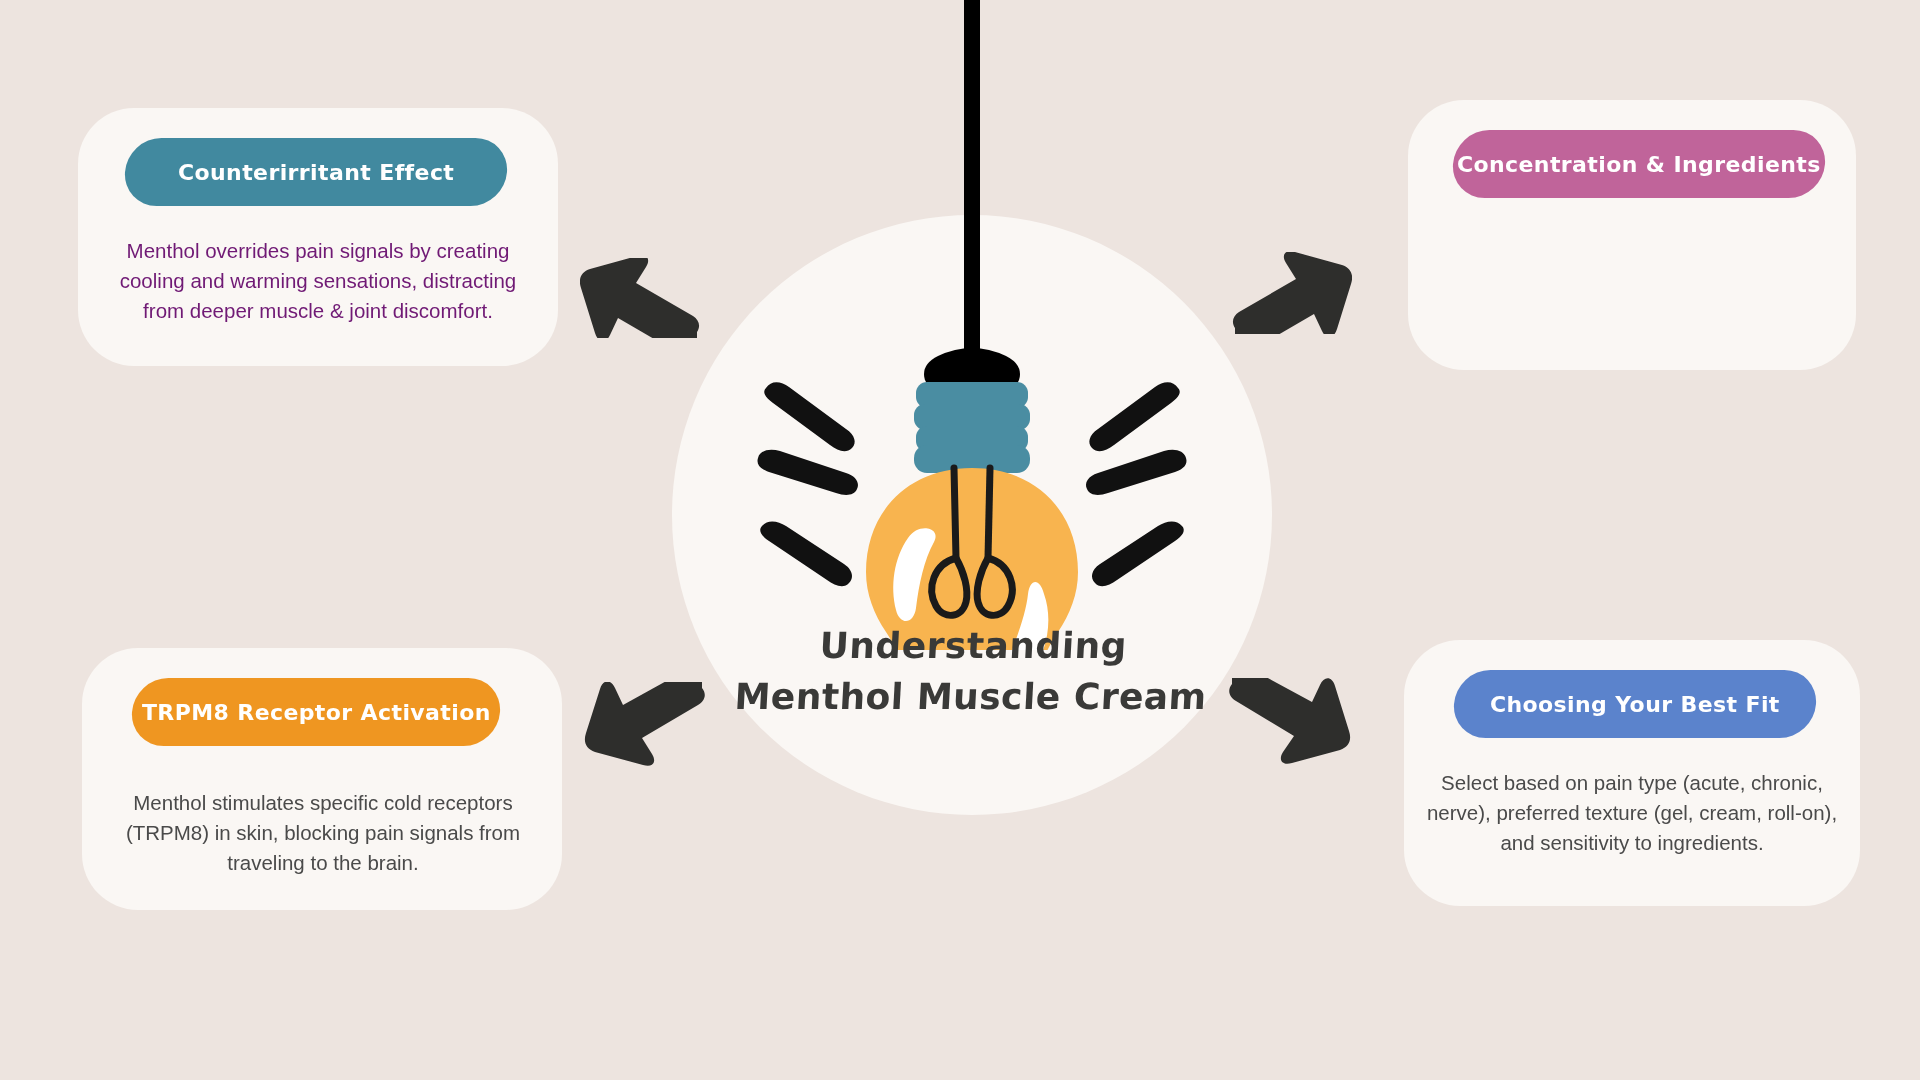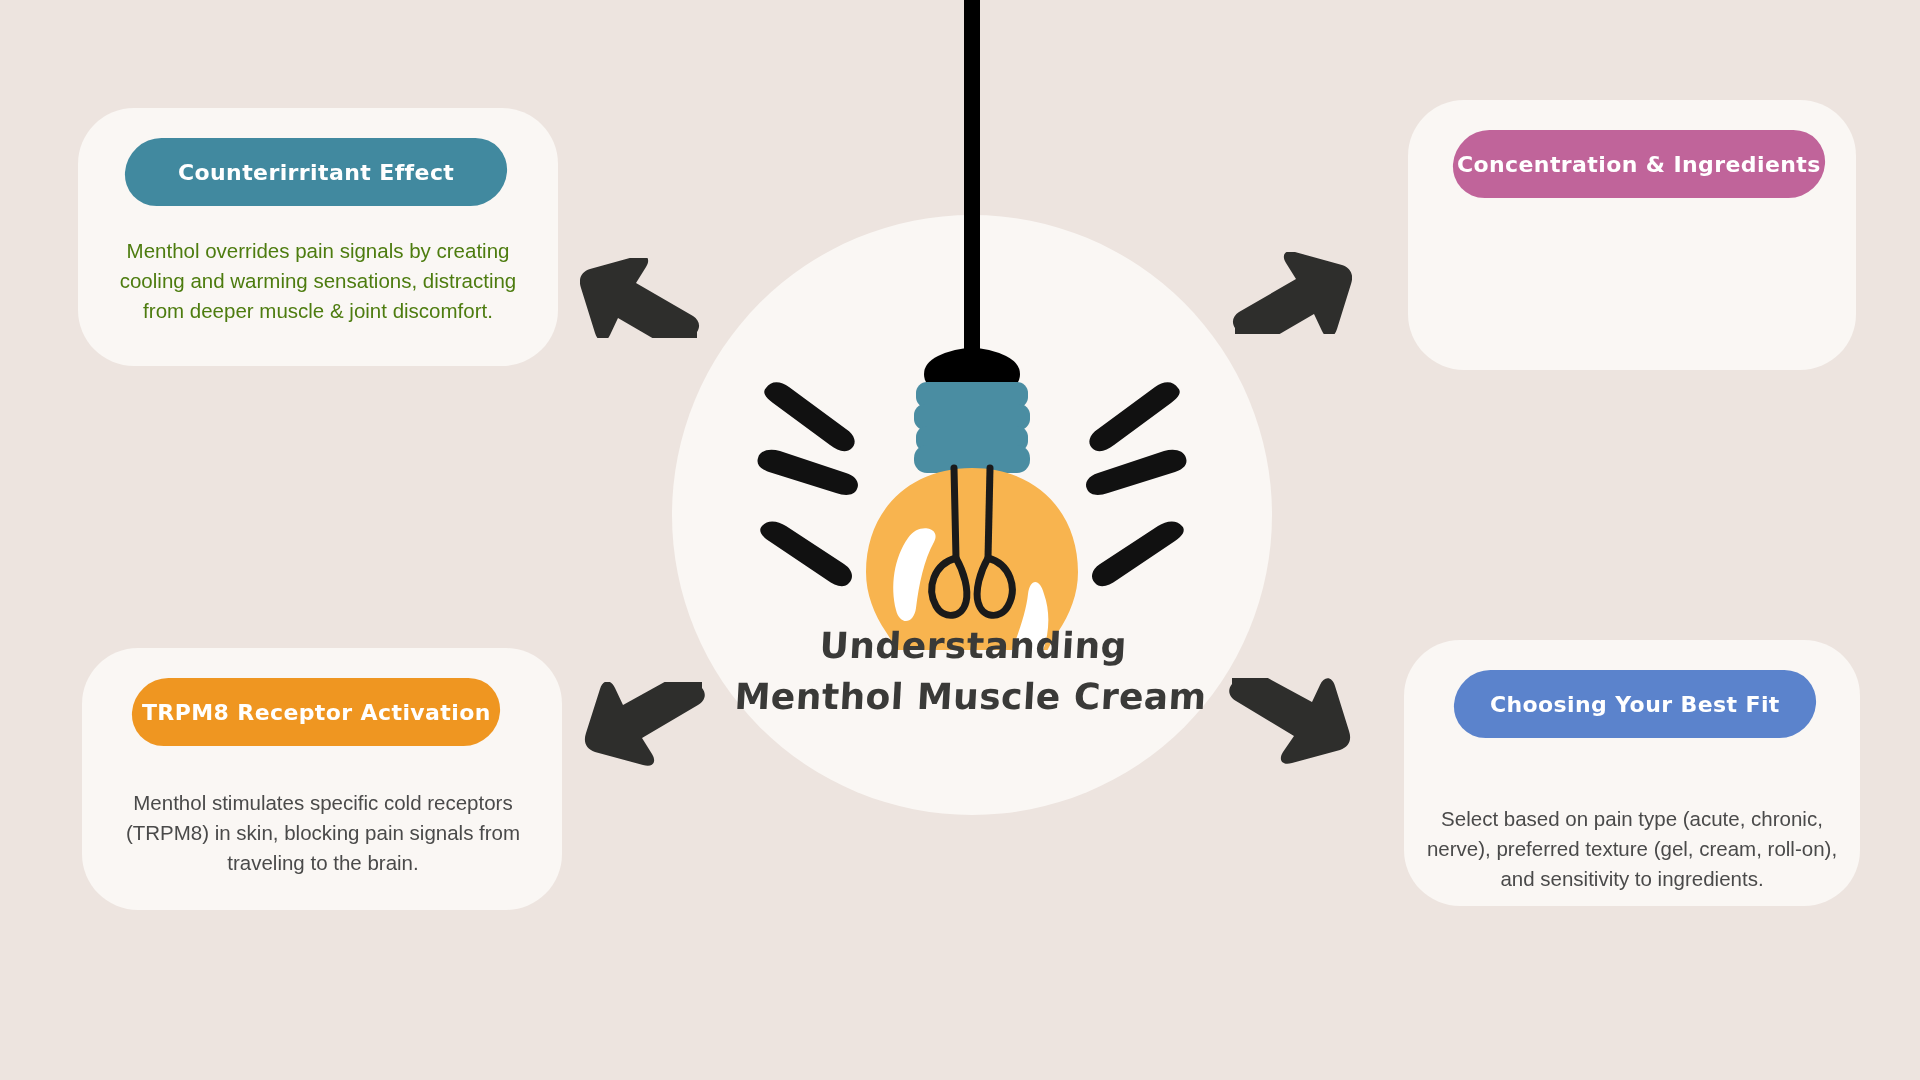--- a/index.html
+++ b/index.html
@@ -168,36 +168,36 @@
   </svg>
 
   <svg class="arrow" style="left:1228px;top:678px;width:124px;height:86px;" viewBox="0 0 124 86">
     <path d="M4 6 c -5 6 -3 13 4 17 L 66 58 l -11 16 c -5 8 -1 14 9 11 l 48 -13 c 9 -3 12 -10 9 -19 L 107 8 c -3 -10 -11 -10 -15 -1 l -8 17 -57 -31 c -8 -5 -15 -3 -23 3 Z" fill="#2E2E2C"></path>
   </svg>
 
   <div class="card" id="card-tl" style="background: rgb(250, 247, 244);">
     <div class="card-header" style="background: rgb(65, 137, 159);">
       <span>Counterirritant Effect</span>
     </div>
-    <div class="card-body" style="top: 128px; color: #4d7c0f;">Menthol overrides pain signals by creating cooling and warming sensations, distracting from deeper muscle &amp; joint discomfort.</div>
+    <div class="card-body" style="top: 128px; color: #701a75;">Menthol overrides pain signals by creating cooling and warming sensations, distracting from deeper muscle &amp; joint discomfort.</div>
   </div>
 
   <div class="card" id="card-tr" style="background: rgb(250, 247, 244);">
     <div class="card-header" style="background: rgb(192, 100, 154);">
       <span>Concentration &amp; Ingredients</span>
     </div>
   </div>
 
   <div class="card" id="card-bl" style="background: rgb(250, 247, 244);">
     <div class="card-header" style="background: rgb(239, 150, 33);">
       <span>TRPM8 Receptor Activation</span>
     </div>
     <div class="card-body" style="top: 140px; color: rgb(74, 74, 74);">Menthol stimulates specific cold receptors (TRPM8) in skin, blocking pain signals from traveling to the brain.</div>
   </div>
 
   <div class="card" id="card-br" style="background: rgb(250, 247, 244);">
     <div class="card-header" style="background: rgb(91, 131, 204);">
       <span>Choosing Your Best Fit</span>
     </div>
-    <div class="card-body" style="top: 128px; color: rgb(74, 74, 74); margin-top: 36px;">Select based on pain type (acute, chronic, nerve), preferred texture (gel, cream, roll-on), and sensitivity to ingredients.</div>
+    <div class="card-body" style="top: 128px; color: rgb(74, 74, 74);">Select based on pain type (acute, chronic, nerve), preferred texture (gel, cream, roll-on), and sensitivity to ingredients.</div>
   </div>
 
 </div>
 
 </body></html>

